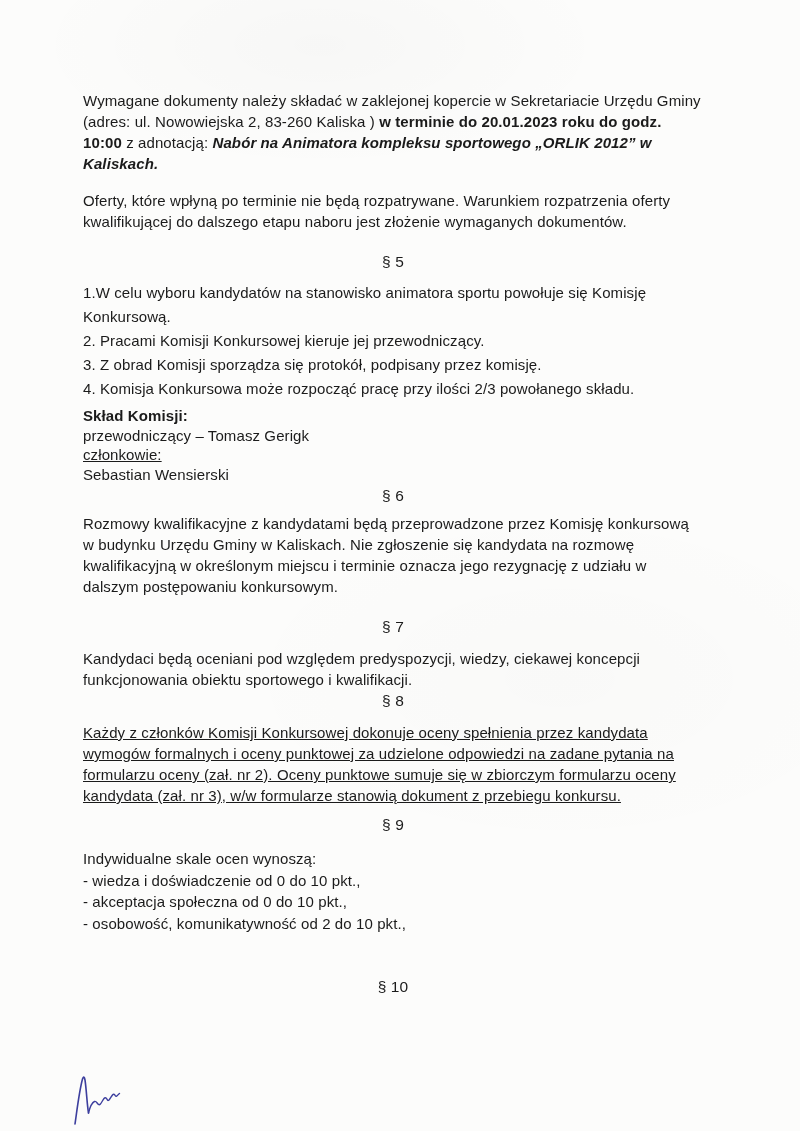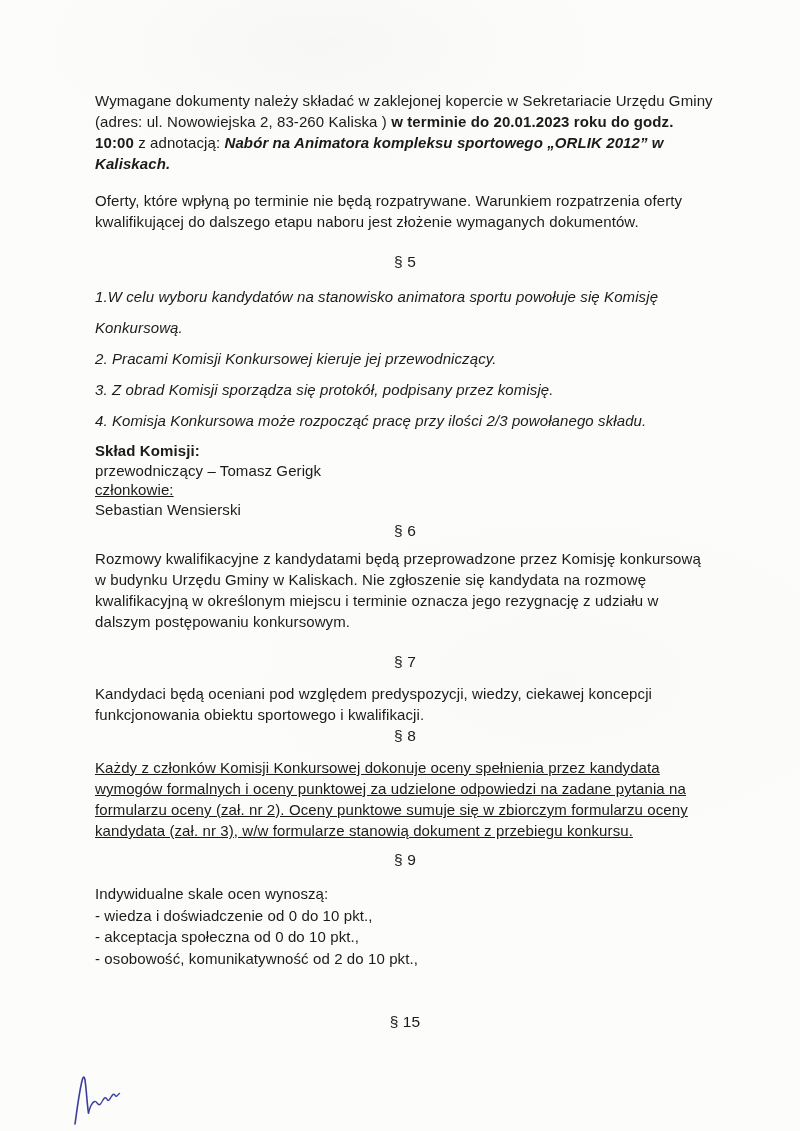--- a/index.html
+++ b/index.html
@@ -14,41 +14,41 @@
     height: 1131px;
     background:
       radial-gradient(ellipse 420px 180px at 40% 4%, rgba(0,0,0,0.018), transparent 70%),
       radial-gradient(ellipse 500px 260px at 70% 60%, rgba(0,0,0,0.012), transparent 70%),
       #fcfcfb;
     color: #1b1b1b;
     overflow: hidden;
   }
   .content {
     position: absolute;
-    left: 95px;
+    left: 83px;
     top: 90px;
     width: 620px;
     font-size: 15px;
     line-height: 21px;
     letter-spacing: 0.1px;
   }
   p, ul { margin: 0; }
   ul { list-style: none; }
   .b  { font-weight: bold; }
   .bi { font-weight: bold; font-style: italic; }
   .u  { text-decoration: underline; }
   .sec-head {
     text-align: center;
     font-size: 15.5px;
     line-height: 21px;
   }
   .p-intro        { margin-bottom: 16px; }
   .p-offers       { margin-bottom: 19px; }
   .head-5         { margin-bottom: 9px; }
-  .list-5         { line-height: 31px; margin-bottom: 5px; font-style: italic; }
+  .list-5         { line-height: 24px; margin-bottom: 5px; }
   .committee      { line-height: 19.5px; margin-bottom: 1px; }
   .head-6         { margin-bottom: 7px; }
   .p-6            { margin-bottom: 19px; }
   .head-7         { margin-bottom: 11px; }
   .p-7            { }
   .head-8         { margin-bottom: 11px; }
   .p-8            { margin-bottom: 8px; text-decoration: underline; }
   .head-9         { margin-bottom: 13px; }
   .list-9         { line-height: 21.5px; margin-bottom: 42px; }
   .head-10        { margin-bottom: 11px; }
@@ -95,21 +95,21 @@
     <p class="p-8">Każdy z członków Komisji Konkursowej dokonuje oceny spełnienia przez kandydata wymogów formalnych i oceny punktowej za udzielone odpowiedzi na zadane pytania na formularzu oceny (zał. nr 2). Oceny punktowe sumuje się w zbiorczym formularzu oceny kandydata (zał. nr 3), w/w formularze stanowią dokument z przebiegu konkursu.</p>
 
     <p class="sec-head head-9">§ 9</p>
     <ul class="list-9">
       <li>Indywidualne skale ocen wynoszą:</li>
       <li>- wiedza i doświadczenie od 0 do 10 pkt.,</li>
       <li>- akceptacja społeczna od 0 do 10 pkt.,</li>
       <li>- osobowość, komunikatywność od 2 do 10 pkt.,</li>
     </ul>
 
-    <p class="sec-head head-10">§ 15</p>
+    <p class="sec-head head-10">§ 10</p>
 
   </div>
 
   <svg class="signature" viewBox="0 0 84 62" fill="none" xmlns="http://www.w3.org/2000/svg">
     <path d="M 29 58 C 30.5 48 33 26 36.5 13 C 37.5 10 38.5 11 39 14 C 40.5 24 41 38 42.5 47" stroke="#3d3f9e" stroke-width="1.6" stroke-linecap="round"></path>
     <path d="M 42.5 47 C 44 41 46 36.5 48.5 35.5 C 50.5 34.8 51 37.5 52.5 38.5 C 54.5 39.8 56 35 58 32.5 C 59.5 30.7 60.5 32.5 61.5 34 C 62.8 35.8 64.5 31.5 66.5 29 C 67.8 27.4 68.8 28.8 69.5 30 C 70.3 31.3 72 28.5 73.5 27.5" stroke="#3d3f9e" stroke-width="1.4" stroke-linecap="round"></path>
   </svg>
 </div>
 
 </body></html>

